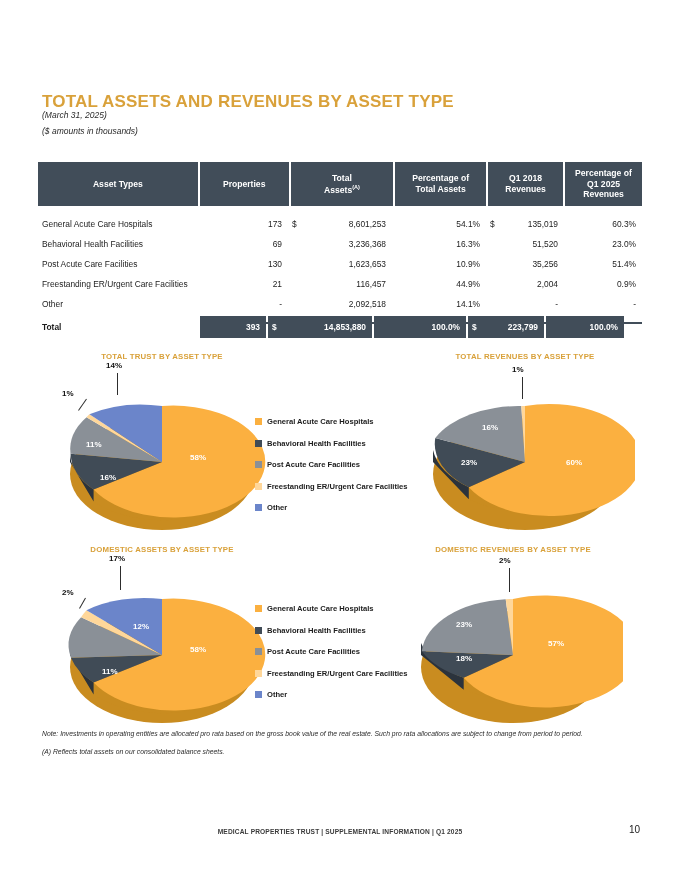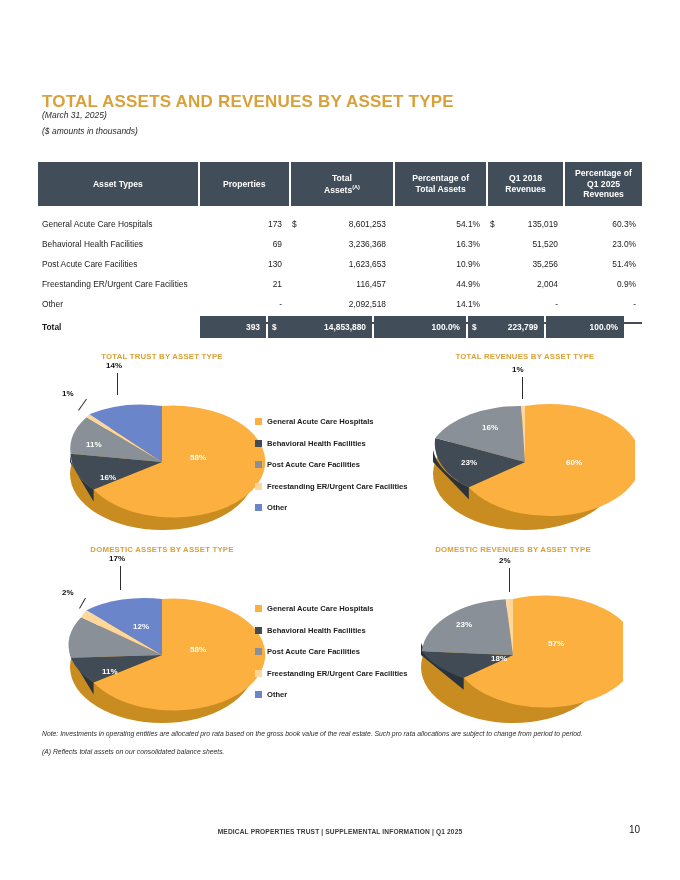--- a/index.html
+++ b/index.html
@@ -365,21 +365,21 @@
 
         <path d="M 110 83 L 60.7 105.8 A 92 56 0 0 1 18.8 79.3 Z" fill="#404b56"></path>
 
         <path d="M 110 83 L 18.8 79.3 A 92 56 0 0 1 102.7 27.2 Z" fill="#8a9097"></path>
 
         <path d="M 110 83 L 102.7 27.2 A 92 56 0 0 1 110 27 Z" fill="#ffd79a"></path>
       </svg>
       <div class="leader" style="left:121px;top:14px;height:24px;"></div>
       <div class="pct-label pct-out" style="left:111px;top:2px;">2%</div>
       <div class="pct-label pct-in" style="left:68px;top:66px;">23%</div>
-      <div class="pct-label pct-in" style="left:68px;top:100px;margin-left:35px;">18%</div>
+      <div class="pct-label pct-in" style="left:68px;top:100px;">18%</div>
       <div class="pct-label pct-in" style="left:160px;top:85px;">57%</div>
     </div>
   </div>
 
   <div class="footnote fn1">Note: Investments in operating entities are allocated pro rata based on the gross book value of the real estate. Such pro rata allocations are subject to change from period to period.</div>
   <div class="footnote fn2">(A) Reflects total assets on our consolidated balance sheets.</div>
   <div class="footer-text">MEDICAL PROPERTIES TRUST | SUPPLEMENTAL INFORMATION | Q1 2025</div>
   <div class="page-num">10</div>
 
 </div>

